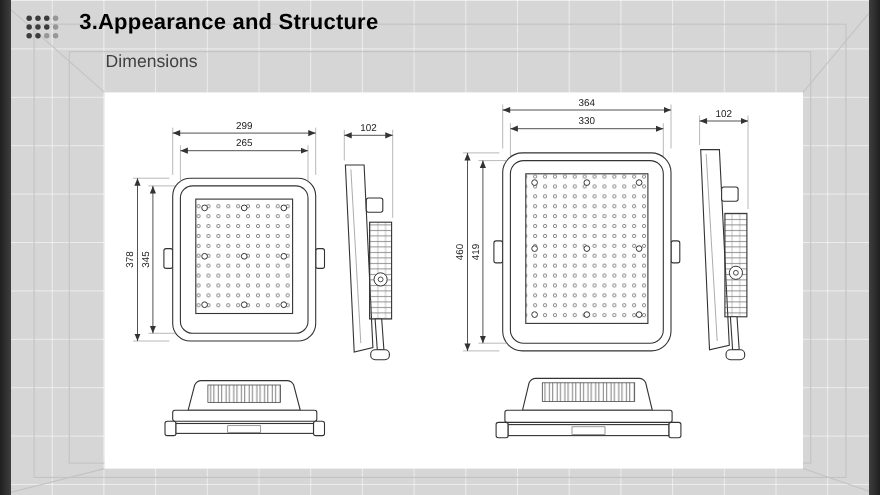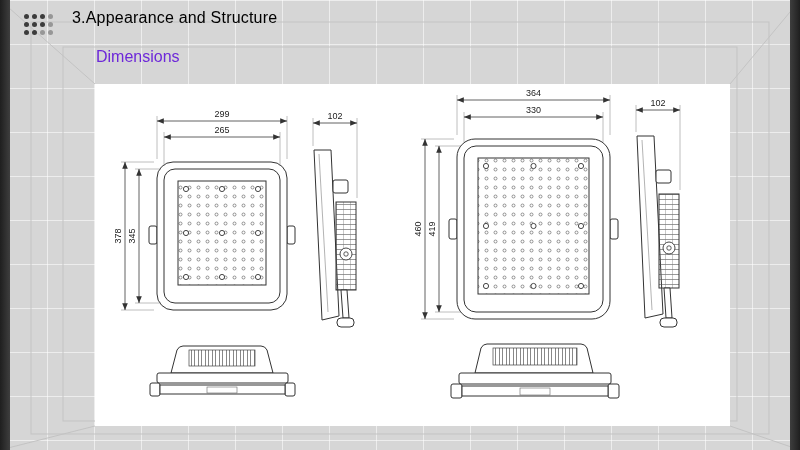--- a/index.html
+++ b/index.html
@@ -11,22 +11,22 @@
       linear-gradient(rgba(255,255,255,0.55) 1px, transparent 1px),
       linear-gradient(90deg, rgba(255,255,255,0.55) 1px, transparent 1px);
     background-size:47px 44px; }
   .persp { position:absolute; left:0; top:0; }
   .edge-bar { position:absolute; top:0; width:10px; height:100%; }
   .edge-bar.left  { left:0;  background:linear-gradient(90deg,#1f1f1f,#3e3e3e); }
   .edge-bar.right { right:0; background:linear-gradient(90deg,#3e3e3e,#1f1f1f); }
   .dots { position:absolute; left:24px; top:14px; display:grid; grid-template-columns:repeat(4,8px); grid-auto-rows:8px; }
   .dots i { width:5px; height:5px; border-radius:50%; background:#3c3c3c; display:block; }
   .dots i.lt { background:#979797; }
-  .title { position:absolute; left:72px; top:9px; font-size:16px; font-weight:normal; color:#000; letter-spacing:0.2px; }
-  .subtitle { position:absolute; left:96px; top:48px; font-size:16px; color:#6d28d9; }
+  .title { position:absolute; left:72px; top:9px; font-size:20px; font-weight:bold; color:#000; letter-spacing:0.2px; }
+  .subtitle { position:absolute; left:96px; top:48px; font-size:16px; color:#404040; }
   .panel { position:absolute; left:95px; top:84px; width:635px; height:342px; background:#ffffff; }
   .dwg { display:block; }
   .o    { fill:#ffffff; stroke:#333333; stroke-width:1; }
   .scr  { fill:#ffffff; stroke:#333333; stroke-width:0.9; }
   .thin { stroke:#666666; stroke-width:0.5; }
   .ext line { stroke:#8a8a8a; stroke-width:0.55; }
   .dim  { stroke:#3a3a3a; stroke-width:0.8; fill:none; }
   .dt   { font-size:9px; fill:#222222; text-anchor:middle; font-family:"Liberation Sans", sans-serif; }
 </style>
 </head>

